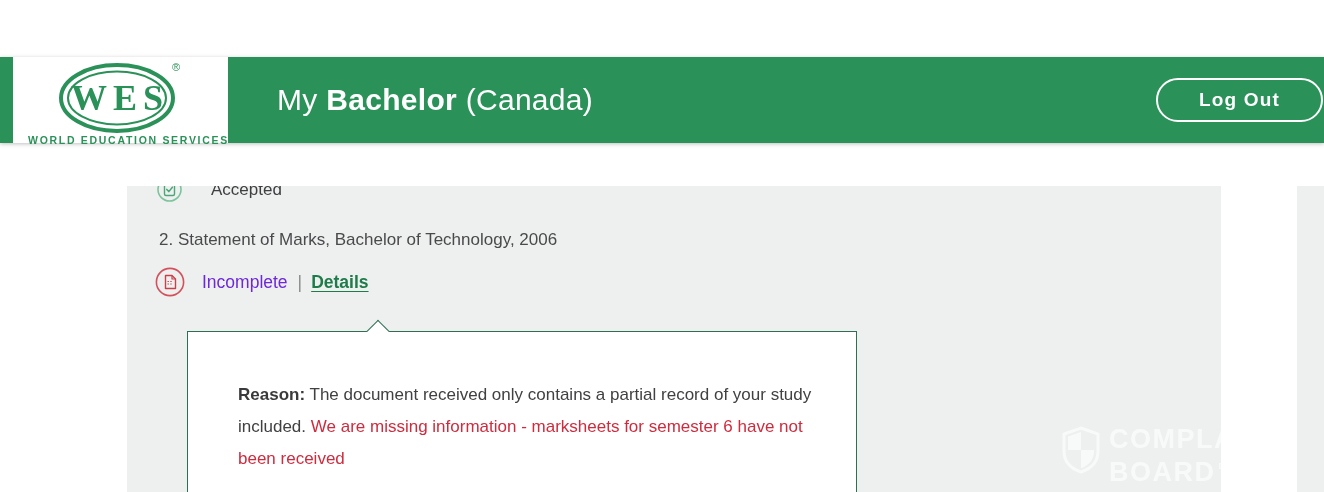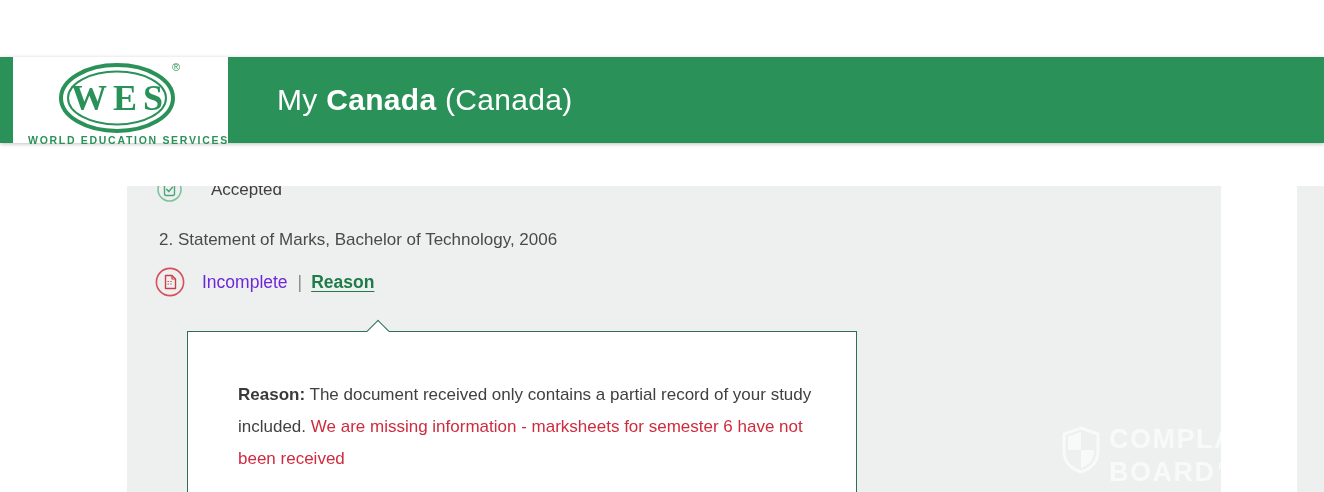--- a/index.html
+++ b/index.html
@@ -84,21 +84,22 @@
   .wm-small { font-size:9px; font-weight:700; letter-spacing:1px; vertical-align:12px; margin-left:3px; }
 
   .icon-svg { display:block; flex:none; }
 </style>
 </head>
 <body>
 
 <div class="screen">
 
   <header class="topbar">
-    <div class="page-title"><span>My </span><b>Canada</b><span> (Canada)</span></div>
+    <div class="page-title"><span>My </span><b>Bachelor</b><span> (Canada)</span></div>
+    <button class="logout-btn">Log Out</button>
   </header>
 
   <div class="logo-box">
     <svg class="icon-svg" width="128" height="72" viewBox="0 0 128 72">
       <ellipse cx="60" cy="37" rx="56" ry="33" fill="none" stroke="#2A9258" stroke-width="4"></ellipse>
       <ellipse cx="60" cy="37" rx="49" ry="26.5" fill="none" stroke="#2A9258" stroke-width="2"></ellipse>
       <text x="60" y="49" text-anchor="middle" font-family="Liberation Serif, DejaVu Serif, serif" font-weight="700" font-size="36" fill="#2A9258" textLength="92">WES</text>
       <text x="119" y="10" text-anchor="middle" font-size="11" fill="#2A9258">®</text>
     </svg>
     <div class="logo-sub">WORLD EDUCATION SERVICES</div>
@@ -119,21 +120,21 @@
 
     <div class="row incomplete-row">
       <svg class="icon-svg" width="30" height="30" viewBox="0 0 30 30">
         <circle cx="15" cy="15" r="13.6" fill="none" stroke="#D4505C" stroke-width="1.6"></circle>
         <path d="M10.5 8.5 h6.5 l3.5 3.5 v9.5 h-10 z" fill="none" stroke="#C9404D" stroke-width="1.4" stroke-linejoin="round"></path>
         <path d="M17 8.5 v3.5 h3.5" fill="none" stroke="#C9404D" stroke-width="1.2" stroke-linejoin="round"></path>
         <path d="M12.5 14.5 h5.5 M12.5 17 h5.5" fill="none" stroke="#C9404D" stroke-width="1.2" stroke-dasharray="1.4 1.4"></path>
       </svg>
       <span class="status-label">Incomplete</span>
       <span class="pipe">|</span>
-      <a class="details-link">Reason</a>
+      <a class="details-link">Details</a>
     </div>
 
     <div class="tooltip">
       <div class="tooltip-caret"></div>
       <div class="t-line"><b>Reason:</b><span> The document received only contains a partial record of your study</span></div>
       <div class="t-line"><span>included. </span><span class="t-red">We are missing information - marksheets for semester 6 have not</span></div>
       <div class="t-line t-red">been received</div>
     </div>
 
     <div class="watermark">

